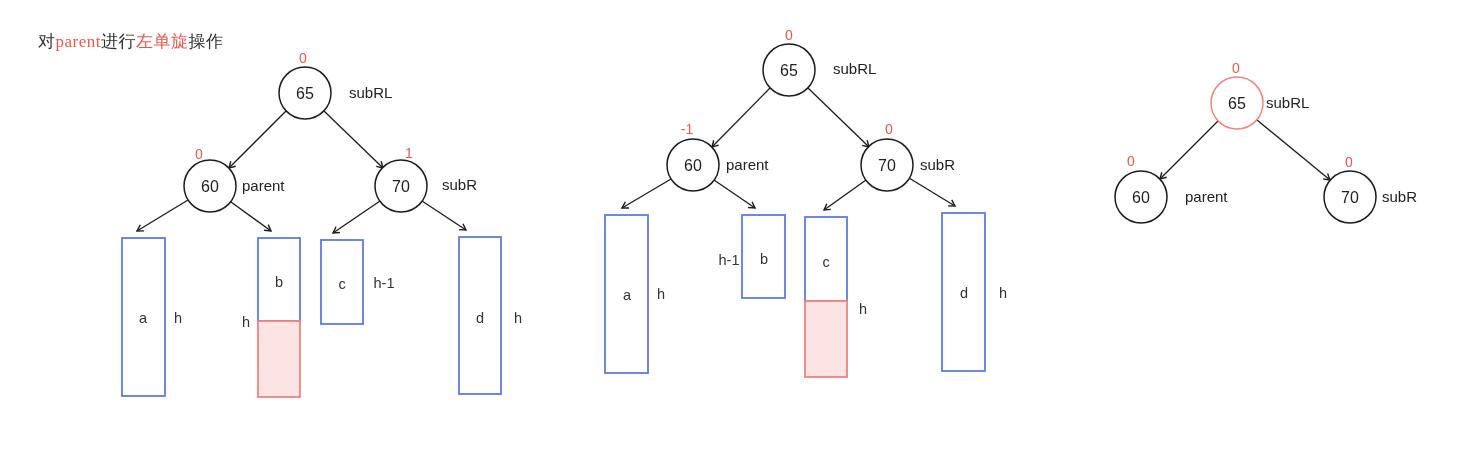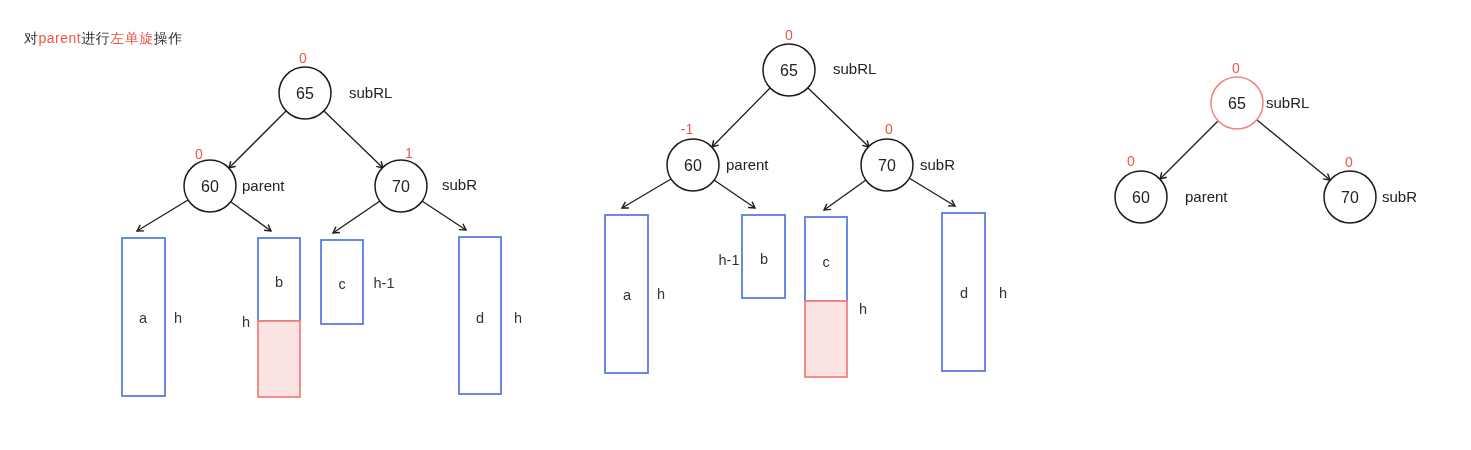--- a/index.html
+++ b/index.html
@@ -6,26 +6,27 @@
   .canvas {
     position: relative;
     width: 1471px;
     height: 450px;
     background: #ffffff;
     overflow: hidden;
     font-family: "Liberation Sans", "DejaVu Sans", sans-serif;
   }
   .title {
     position: absolute;
-    left: 24px;
+    left: 38px;
     top: 30px;
-    font-size: 14px;
+    font-size: 17px;
     color: #2f2f2f;
     letter-spacing: 0.5px;
     white-space: nowrap;
+    font-family: Liberation Serif, serif;
   }
   .title .red { color: #ee564b; }
   svg.diagram { position: absolute; left: 0; top: 0; }
   svg text { font-family: "Liberation Sans", "DejaVu Sans", sans-serif; }
   .node   { fill: #ffffff; stroke: #1c1c1c; stroke-width: 1.5; }
   .node-red { stroke: #f4837d; }
   .edge   { stroke: #1c1c1c; stroke-width: 1.3; fill: none; }
   .box-blue { fill: none; stroke: #5b7ce6; stroke-width: 1.8; }
   .box-pink { fill: #fde4e4; stroke: #f0837c; stroke-width: 1.8; }
   .val    { font-size: 16px; fill: #222222; text-anchor: middle; }

